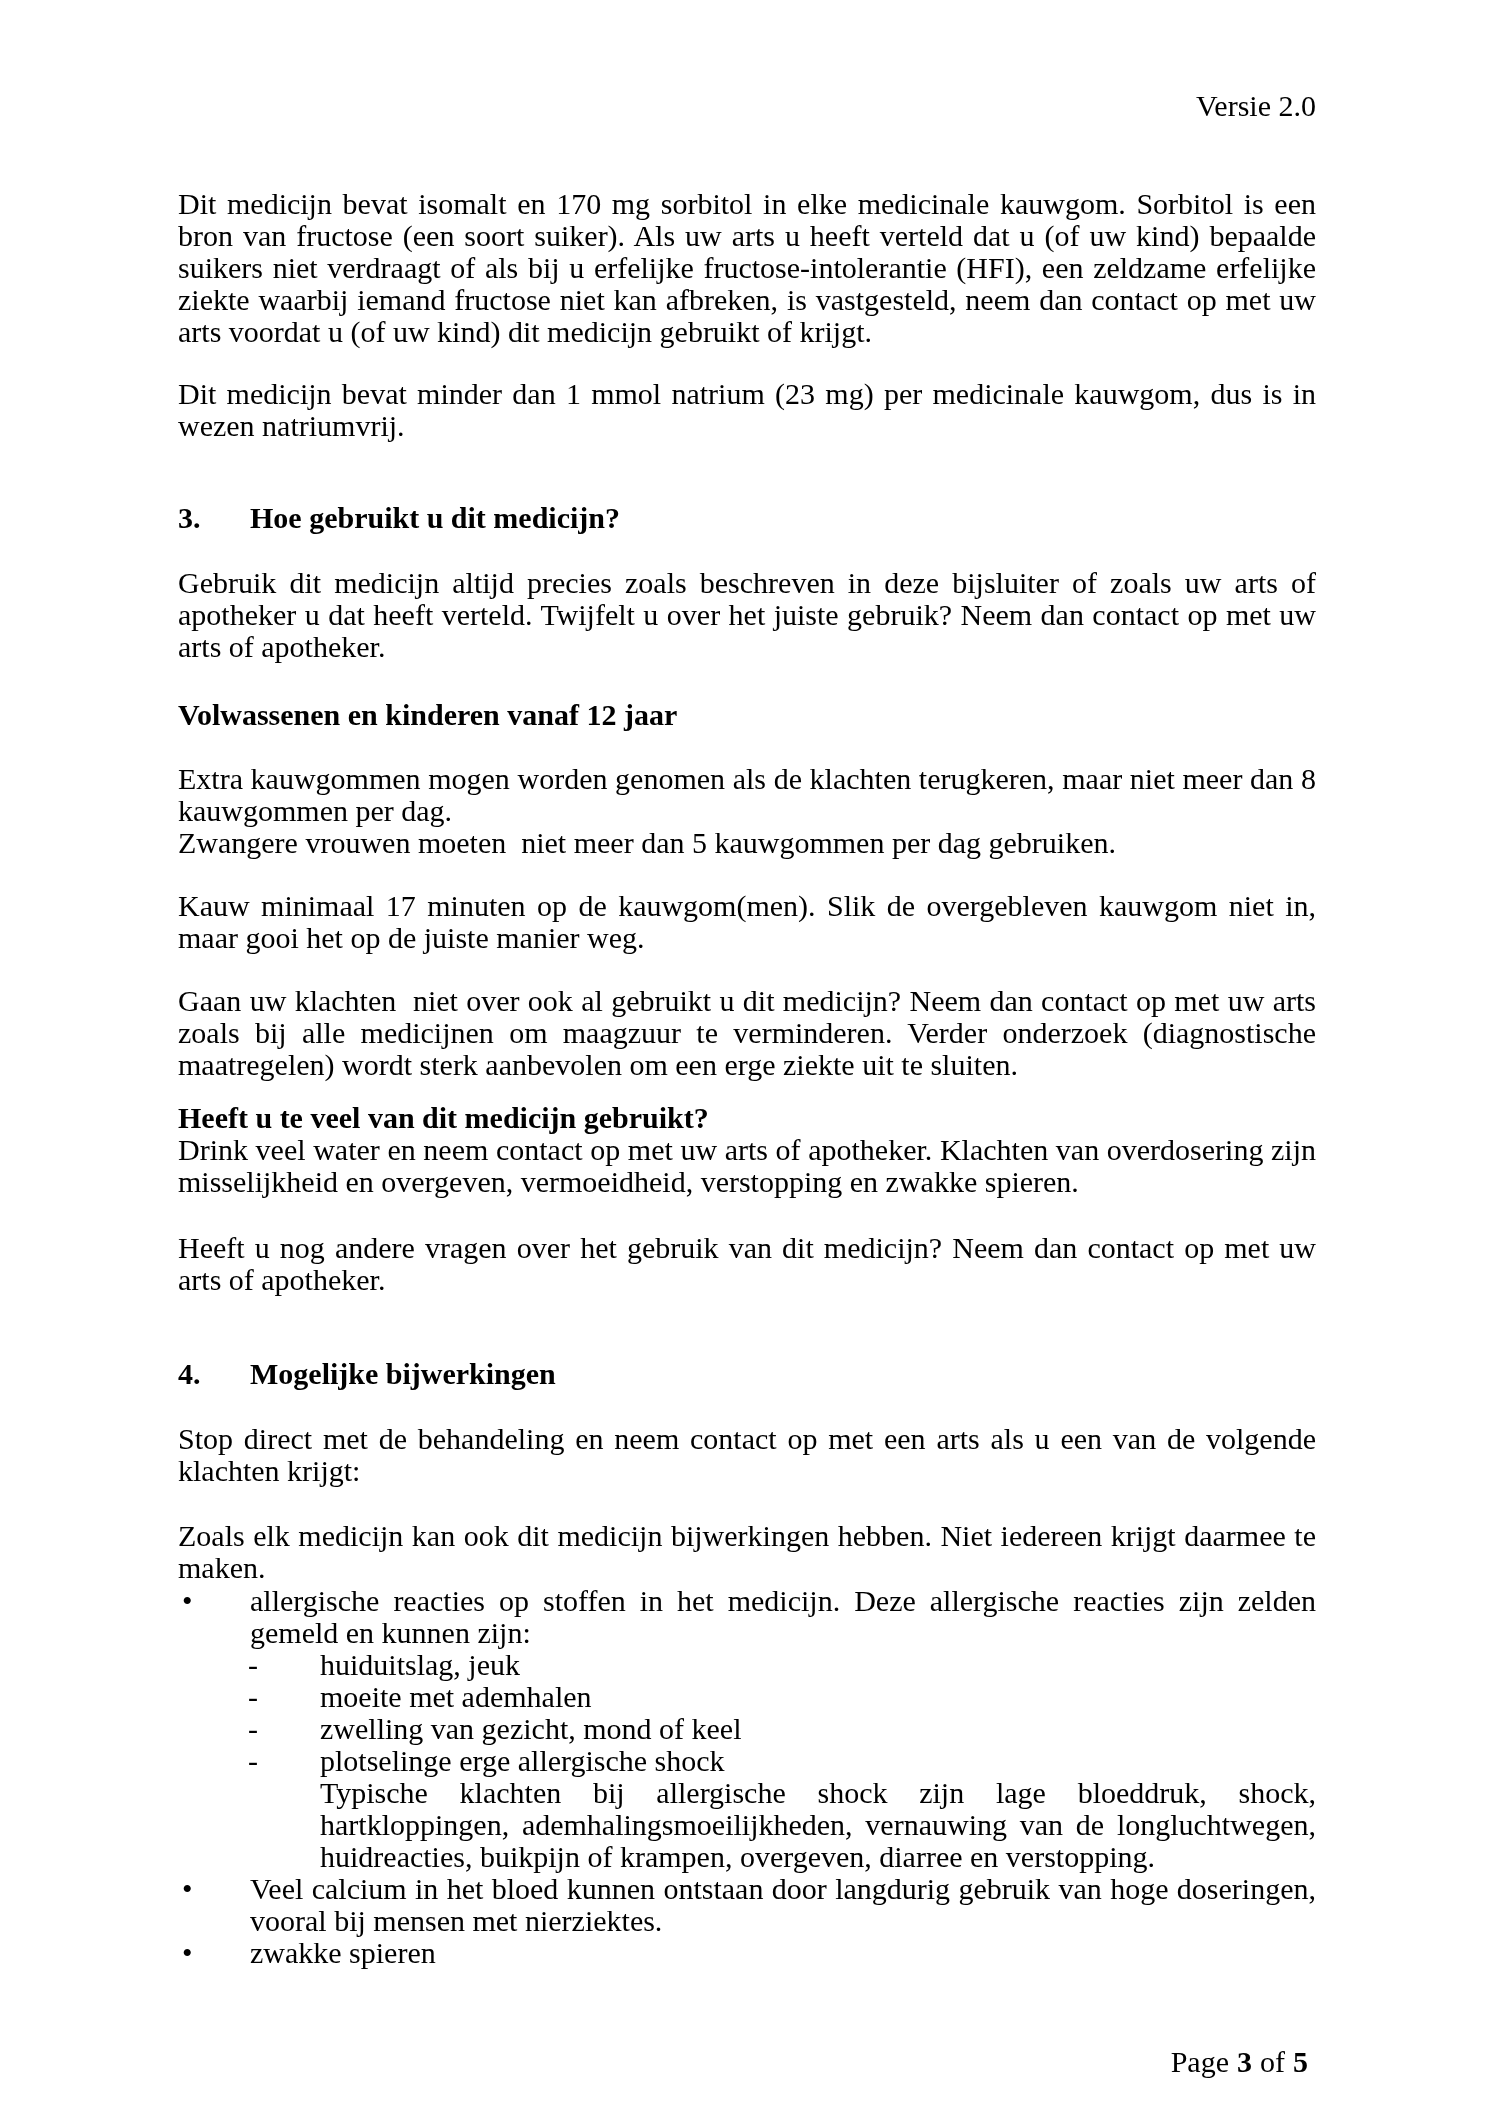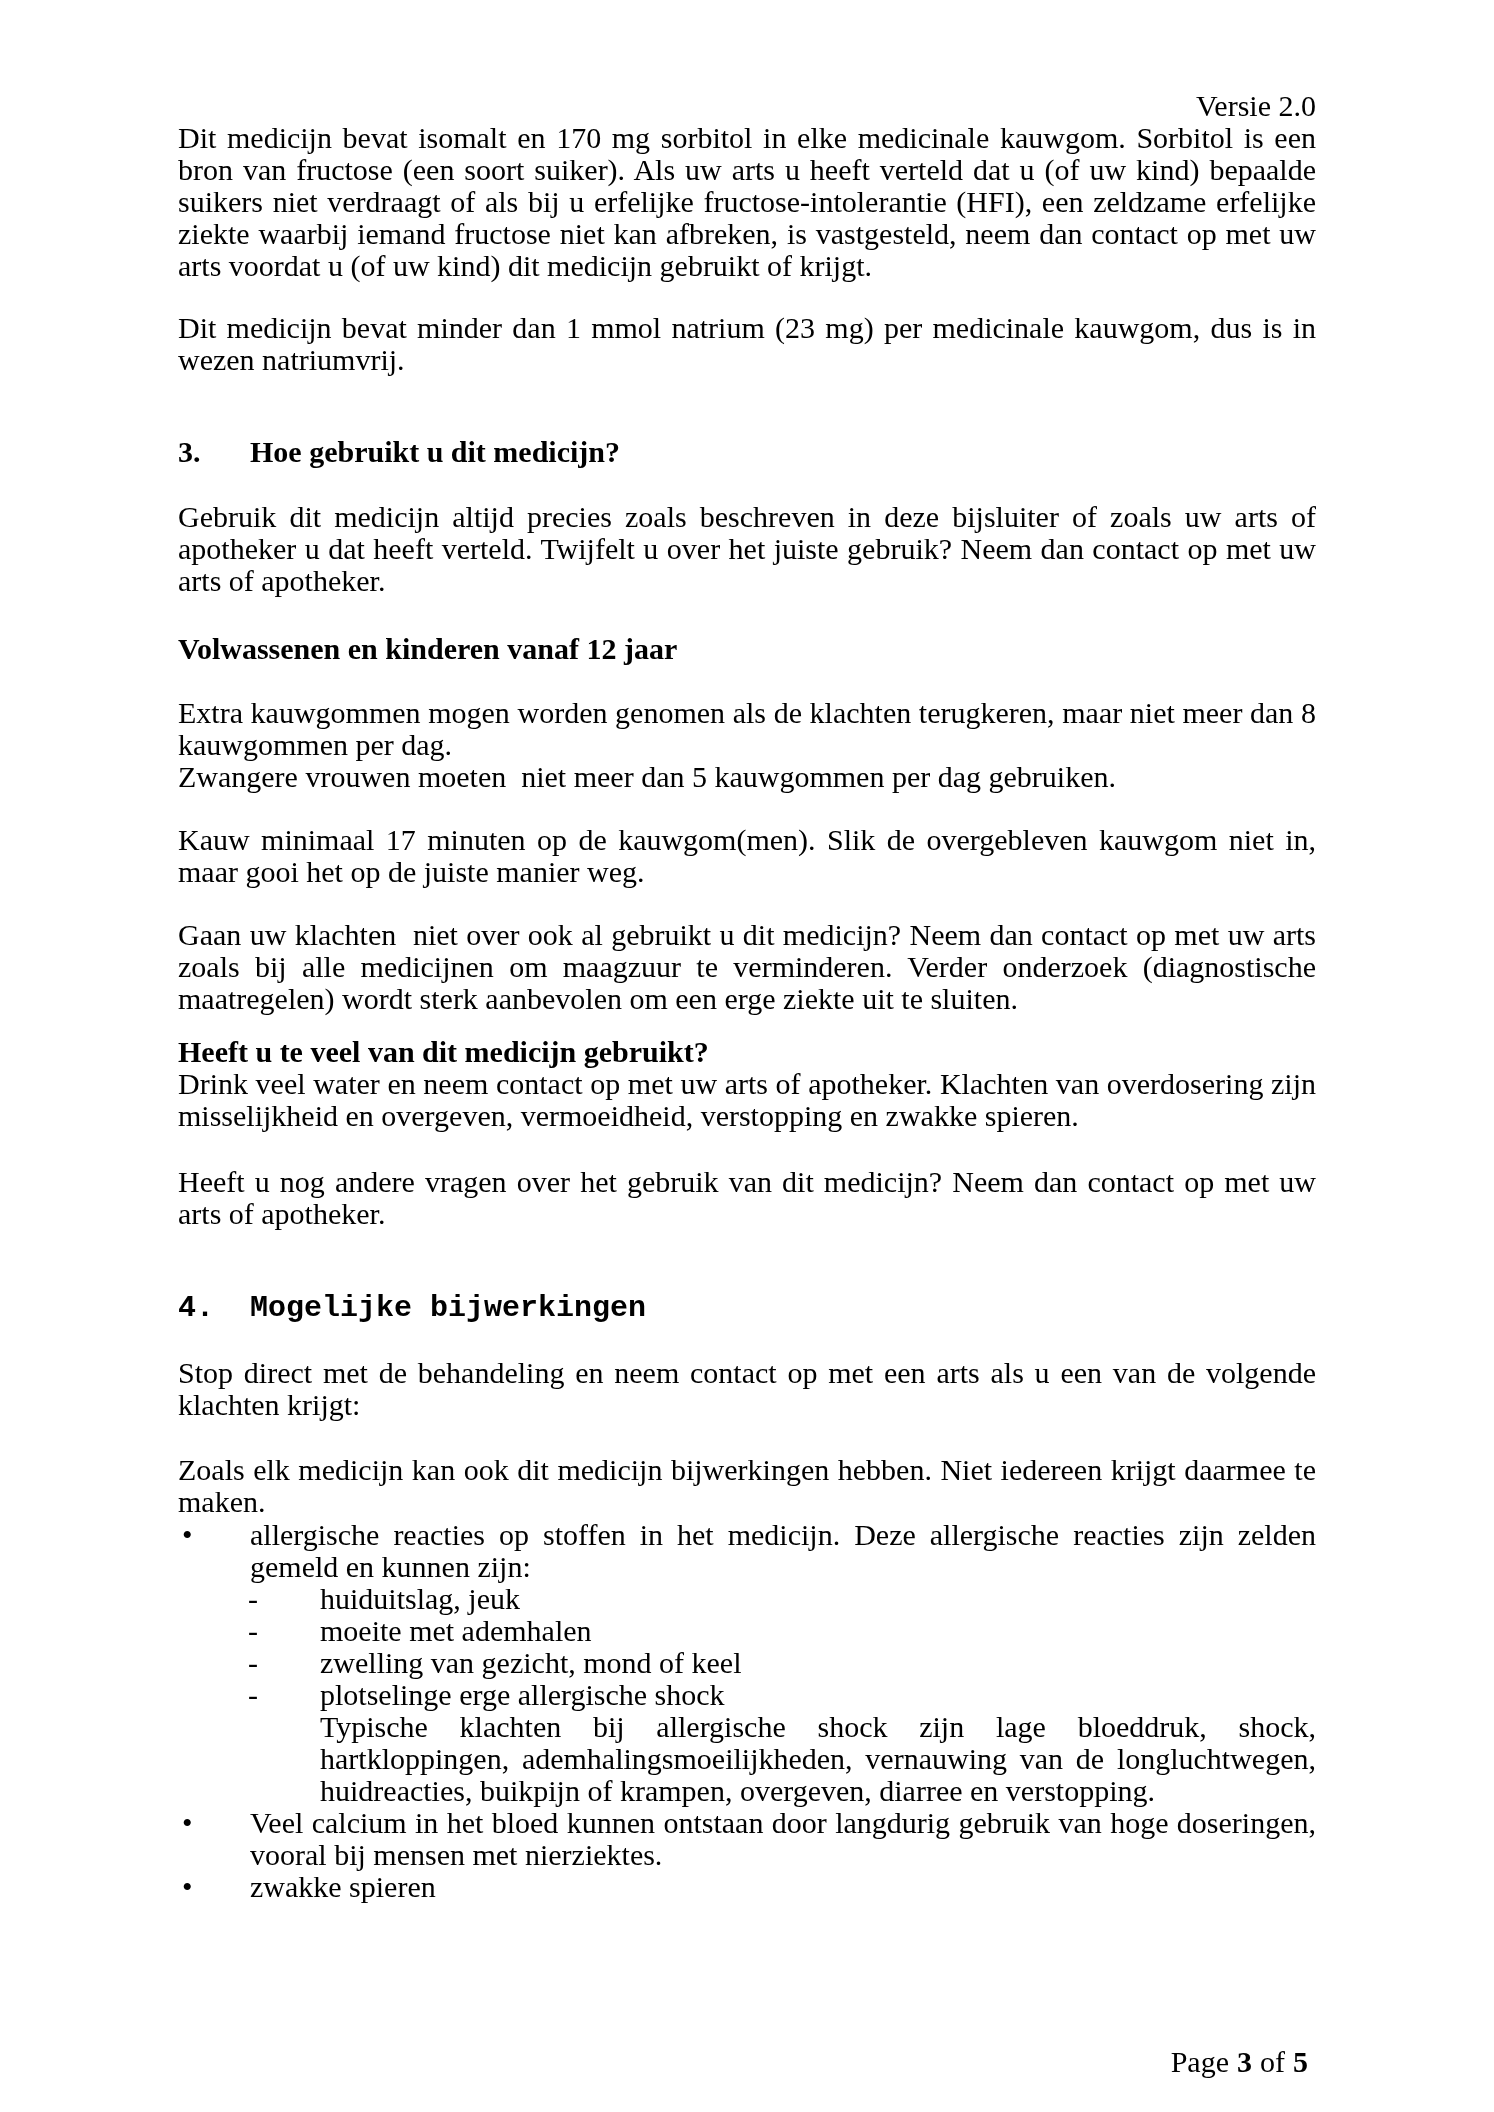--- a/index.html
+++ b/index.html
@@ -29,31 +29,31 @@
   .cont2 { padding-left: 142px; text-align: justify; margin: 0; }
   .footer {
     position: absolute;
     top: 2046px;
     right: 186px;
     display: inline-flex;
     gap: 8px;
   }
   
   .mt-version { margin-top: 90px; }
-  .mt-sorbitol { }
+  .mt-sorbitol { margin-top: 66px; }
   .mt-natrium { margin-top: 30px; }
   .mt-sec3 { margin-top: 60px; }
   .mt-gebruik { margin-top: 33px; }
   .mt-volw { margin-top: 36px; }
   .mt-extra { margin-top: 32px; }
   .mt-kauw { margin-top: 31px; }
   .mt-gaan { margin-top: 31px; }
   .mt-teveel { margin-top: 21px; }
   .mt-vragen { margin-top: 34px; }
-  .mt-sec4 { margin-top: 62px; font-family: Liberation Mono, monospace; }
+  .mt-sec4 { margin-top: 62px; }
   .mt-zoals { margin-top: 33px; }
   .mt-stop { margin-top: 33px; }
   .mt-list { margin-top: 1px; }
 </style>
 </head>
 <body>
 
 <div class="page">
   <div class="content">
 

